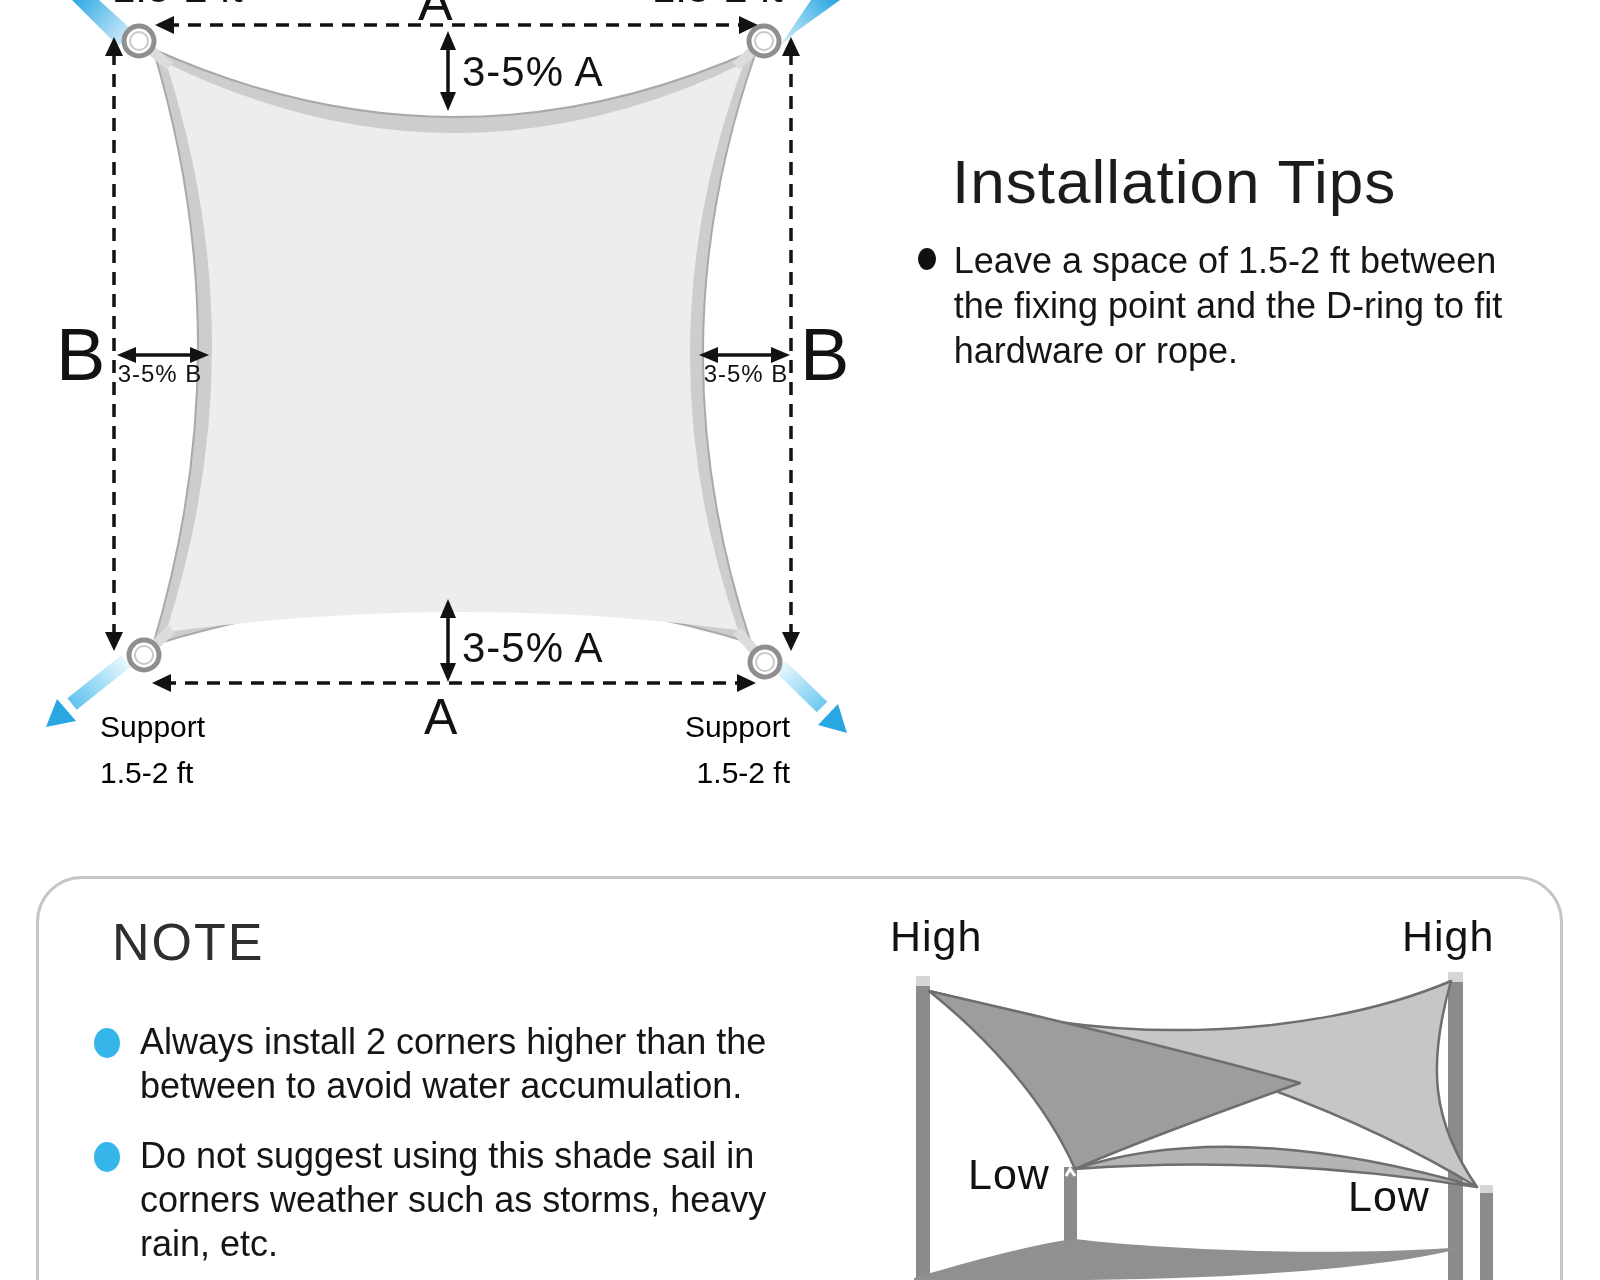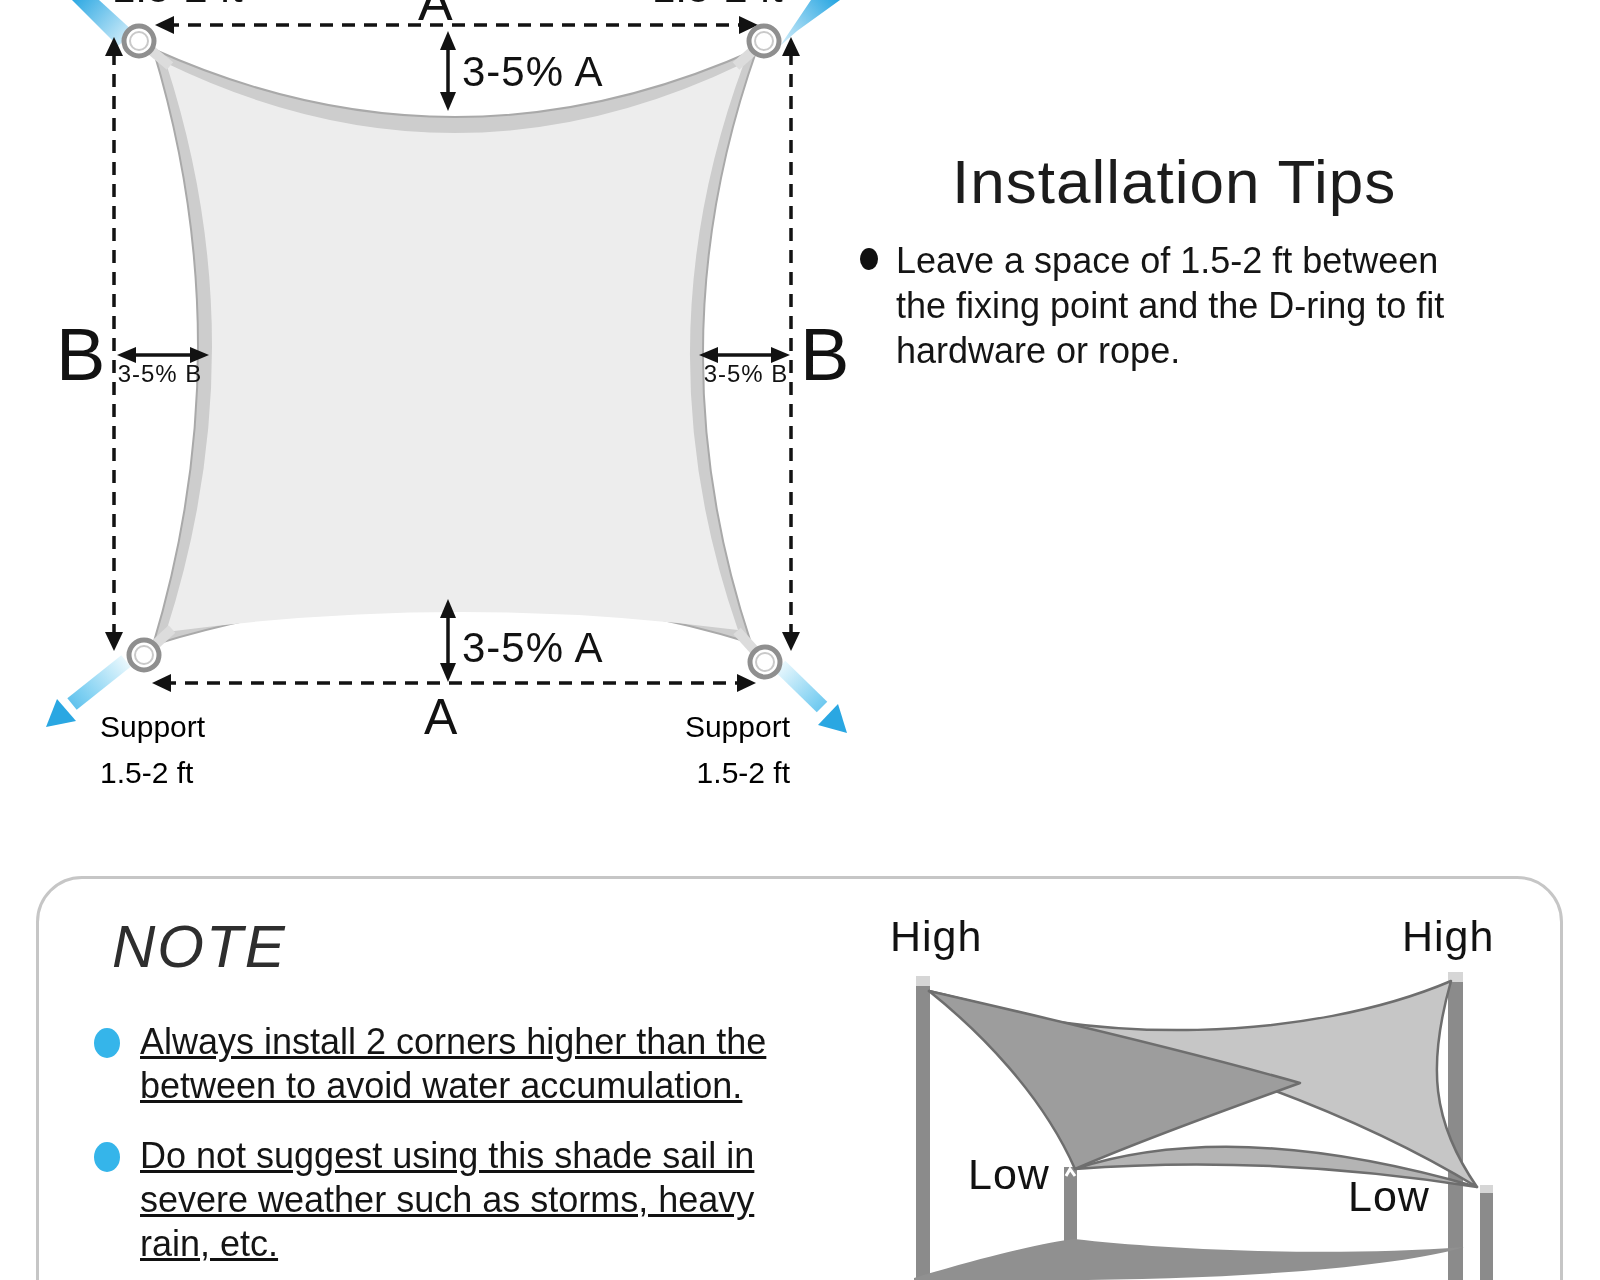--- a/index.html
+++ b/index.html
@@ -19,30 +19,30 @@
   .lbl-boff-left{left:108px;top:360px;width:104px;font-size:24px;text-align:center;letter-spacing:1px;}
   .lbl-boff-right{left:694px;top:360px;width:104px;font-size:24px;text-align:center;letter-spacing:1px;}
   .lbl-a-bottom{left:424px;top:688px;font-size:50px;}
   .support{position:absolute;font-size:30px;line-height:46px;color:#000000;}
   .support-left{left:100px;top:704px;text-align:left;}
   .support-right{left:600px;top:704px;width:190px;text-align:right;}
 
   
   .tips-title{left:952px;top:146px;font-size:62px;letter-spacing:1px;color:#1c1c1c;}
   .tips-list{position:absolute;left:860px;top:238px;width:700px;}
-  .tip-item{display:flex;margin-bottom:30px;}
+  .tip-item{display:flex;margin-bottom:30px;justify-content:center;}
   .tip-dot{flex:0 0 auto;width:18px;height:22px;border-radius:50%;background:#101010;margin:10px 18px 0 0;}
   .tip-lines{font-size:36px;line-height:45px;color:#151515;}
 
   
   .note-box{left:36px;top:876px;width:1521px;height:470px;border:3px solid #c6c6c6;
             border-radius:46px;background:#fff;}
-  .note-title{left:112px;top:912px;font-size:60px;font-style:italic;letter-spacing:2px;color:#2e2e2e;}
+  .note-title{left:112px;top:912px;font-size:52px;letter-spacing:2px;color:#2e2e2e;}
   .note-list{position:absolute;left:94px;top:1020px;width:740px;}
-  .note-item{display:flex;margin-bottom:26px;text-decoration:underline;}
+  .note-item{display:flex;margin-bottom:26px;}
   .note-dot{flex:0 0 auto;width:26px;height:30px;border-radius:50%;background:#35b5ea;margin:8px 20px 0 0;}
   .note-lines{font-size:36px;line-height:44px;color:#151515;}
 
   
   .lbl-high-l{left:890px;top:912px;font-size:43px;letter-spacing:1px;}
   .lbl-high-r{left:1402px;top:912px;font-size:43px;letter-spacing:1px;}
   .lbl-low-l{left:968px;top:1150px;font-size:43px;letter-spacing:1px;}
   .lbl-low-r{left:1348px;top:1172px;font-size:43px;letter-spacing:1px;}
 </style>
 </head>
@@ -179,21 +179,21 @@
       <span class="note-dot"></span>
       <div class="note-lines">
         <div>Always install 2 corners higher than the</div>
         <div>between to avoid water accumulation.</div>
       </div>
     </div>
     <div class="note-item">
       <span class="note-dot"></span>
       <div class="note-lines">
         <div>Do not suggest using this shade sail in</div>
-        <div>severe weather such as storms, heavy</div>
+        <div>corners weather such as storms, heavy</div>
         <div>rain, etc.</div>
       </div>
     </div>
   </div>
 
   <svg class="abs" style="left:850px;top:860px" width="710" height="420" viewBox="850 860 710 420">
 
     <g>
       <rect x="916" y="976" width="14" height="304" fill="#8b8b8b"></rect>
       <rect x="916" y="976" width="14" height="10" fill="#d6d6d6"></rect>

